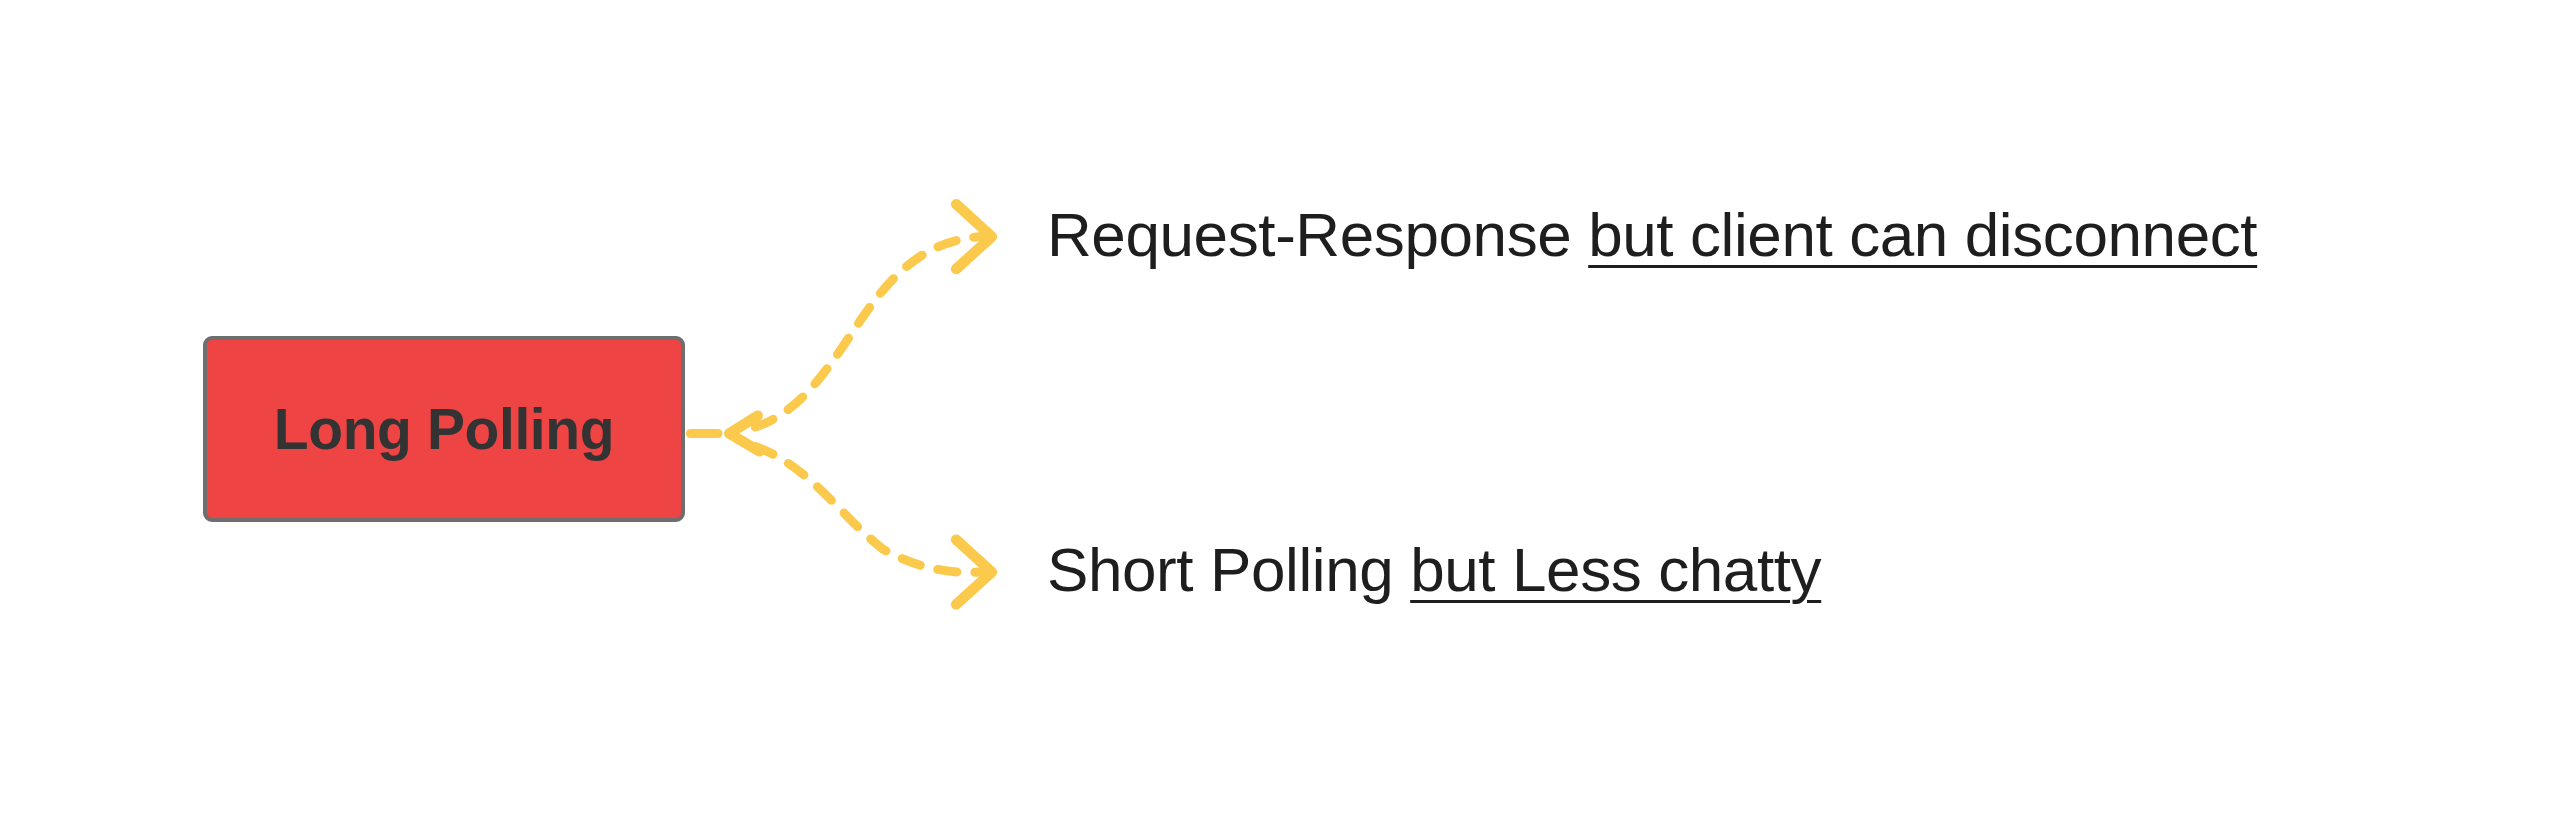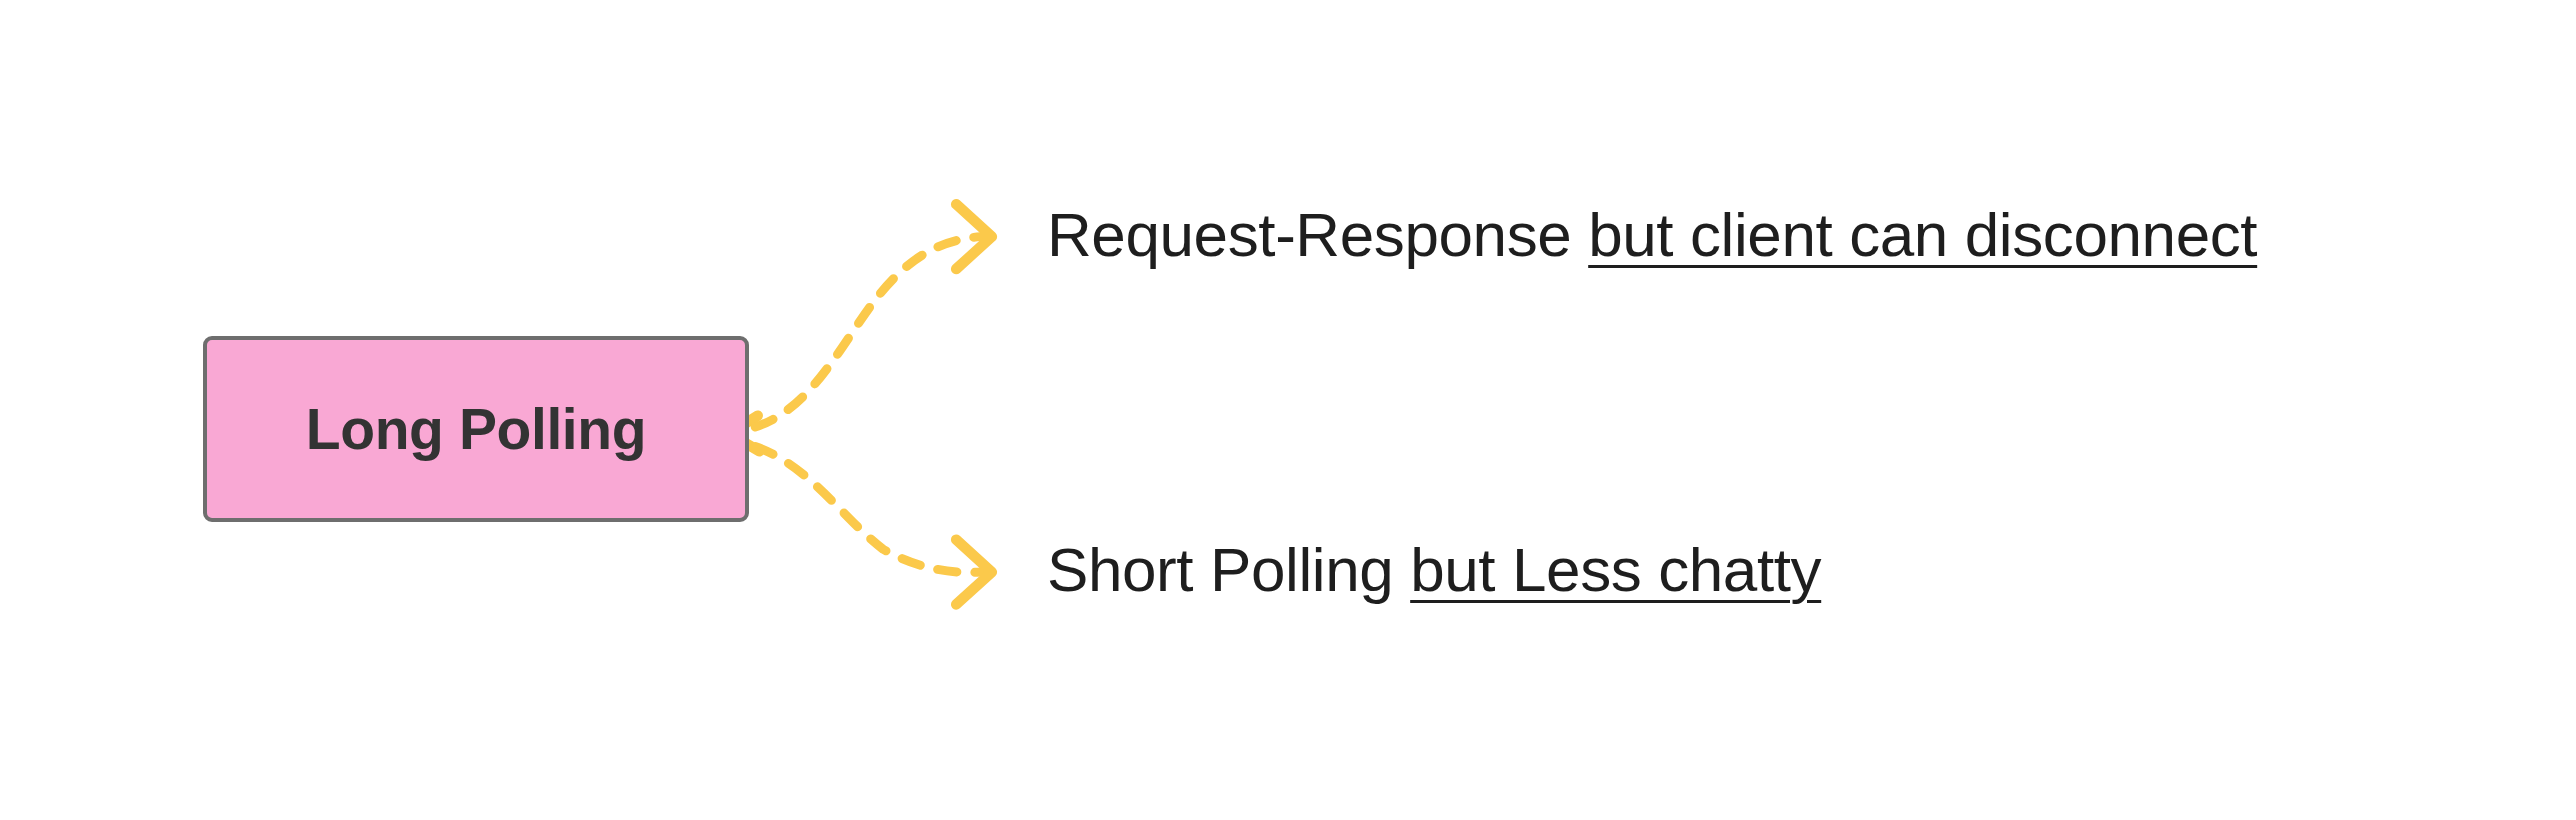--- a/index.html
+++ b/index.html
@@ -16,26 +16,26 @@
     width: 2576px;
     height: 820px;
     background: #ffffff;
     overflow: hidden;
   }
   
   #root-node {
     position: absolute;
     left: 203px;
     top: 336px;
-    width: 546px;
+    width: 482px;
     height: 186px;
     box-sizing: border-box;
     border: 4px solid #6e6e6e;
     border-radius: 9px;
-    background: #f9a8d4;
+    background: #ef4444;
     display: flex;
     align-items: center;
     justify-content: center;
   }
   #root-node-label {
     font-size: 57px;
     font-weight: bold;
     color: #333333;
     letter-spacing: -0.4px;
     white-space: nowrap;

